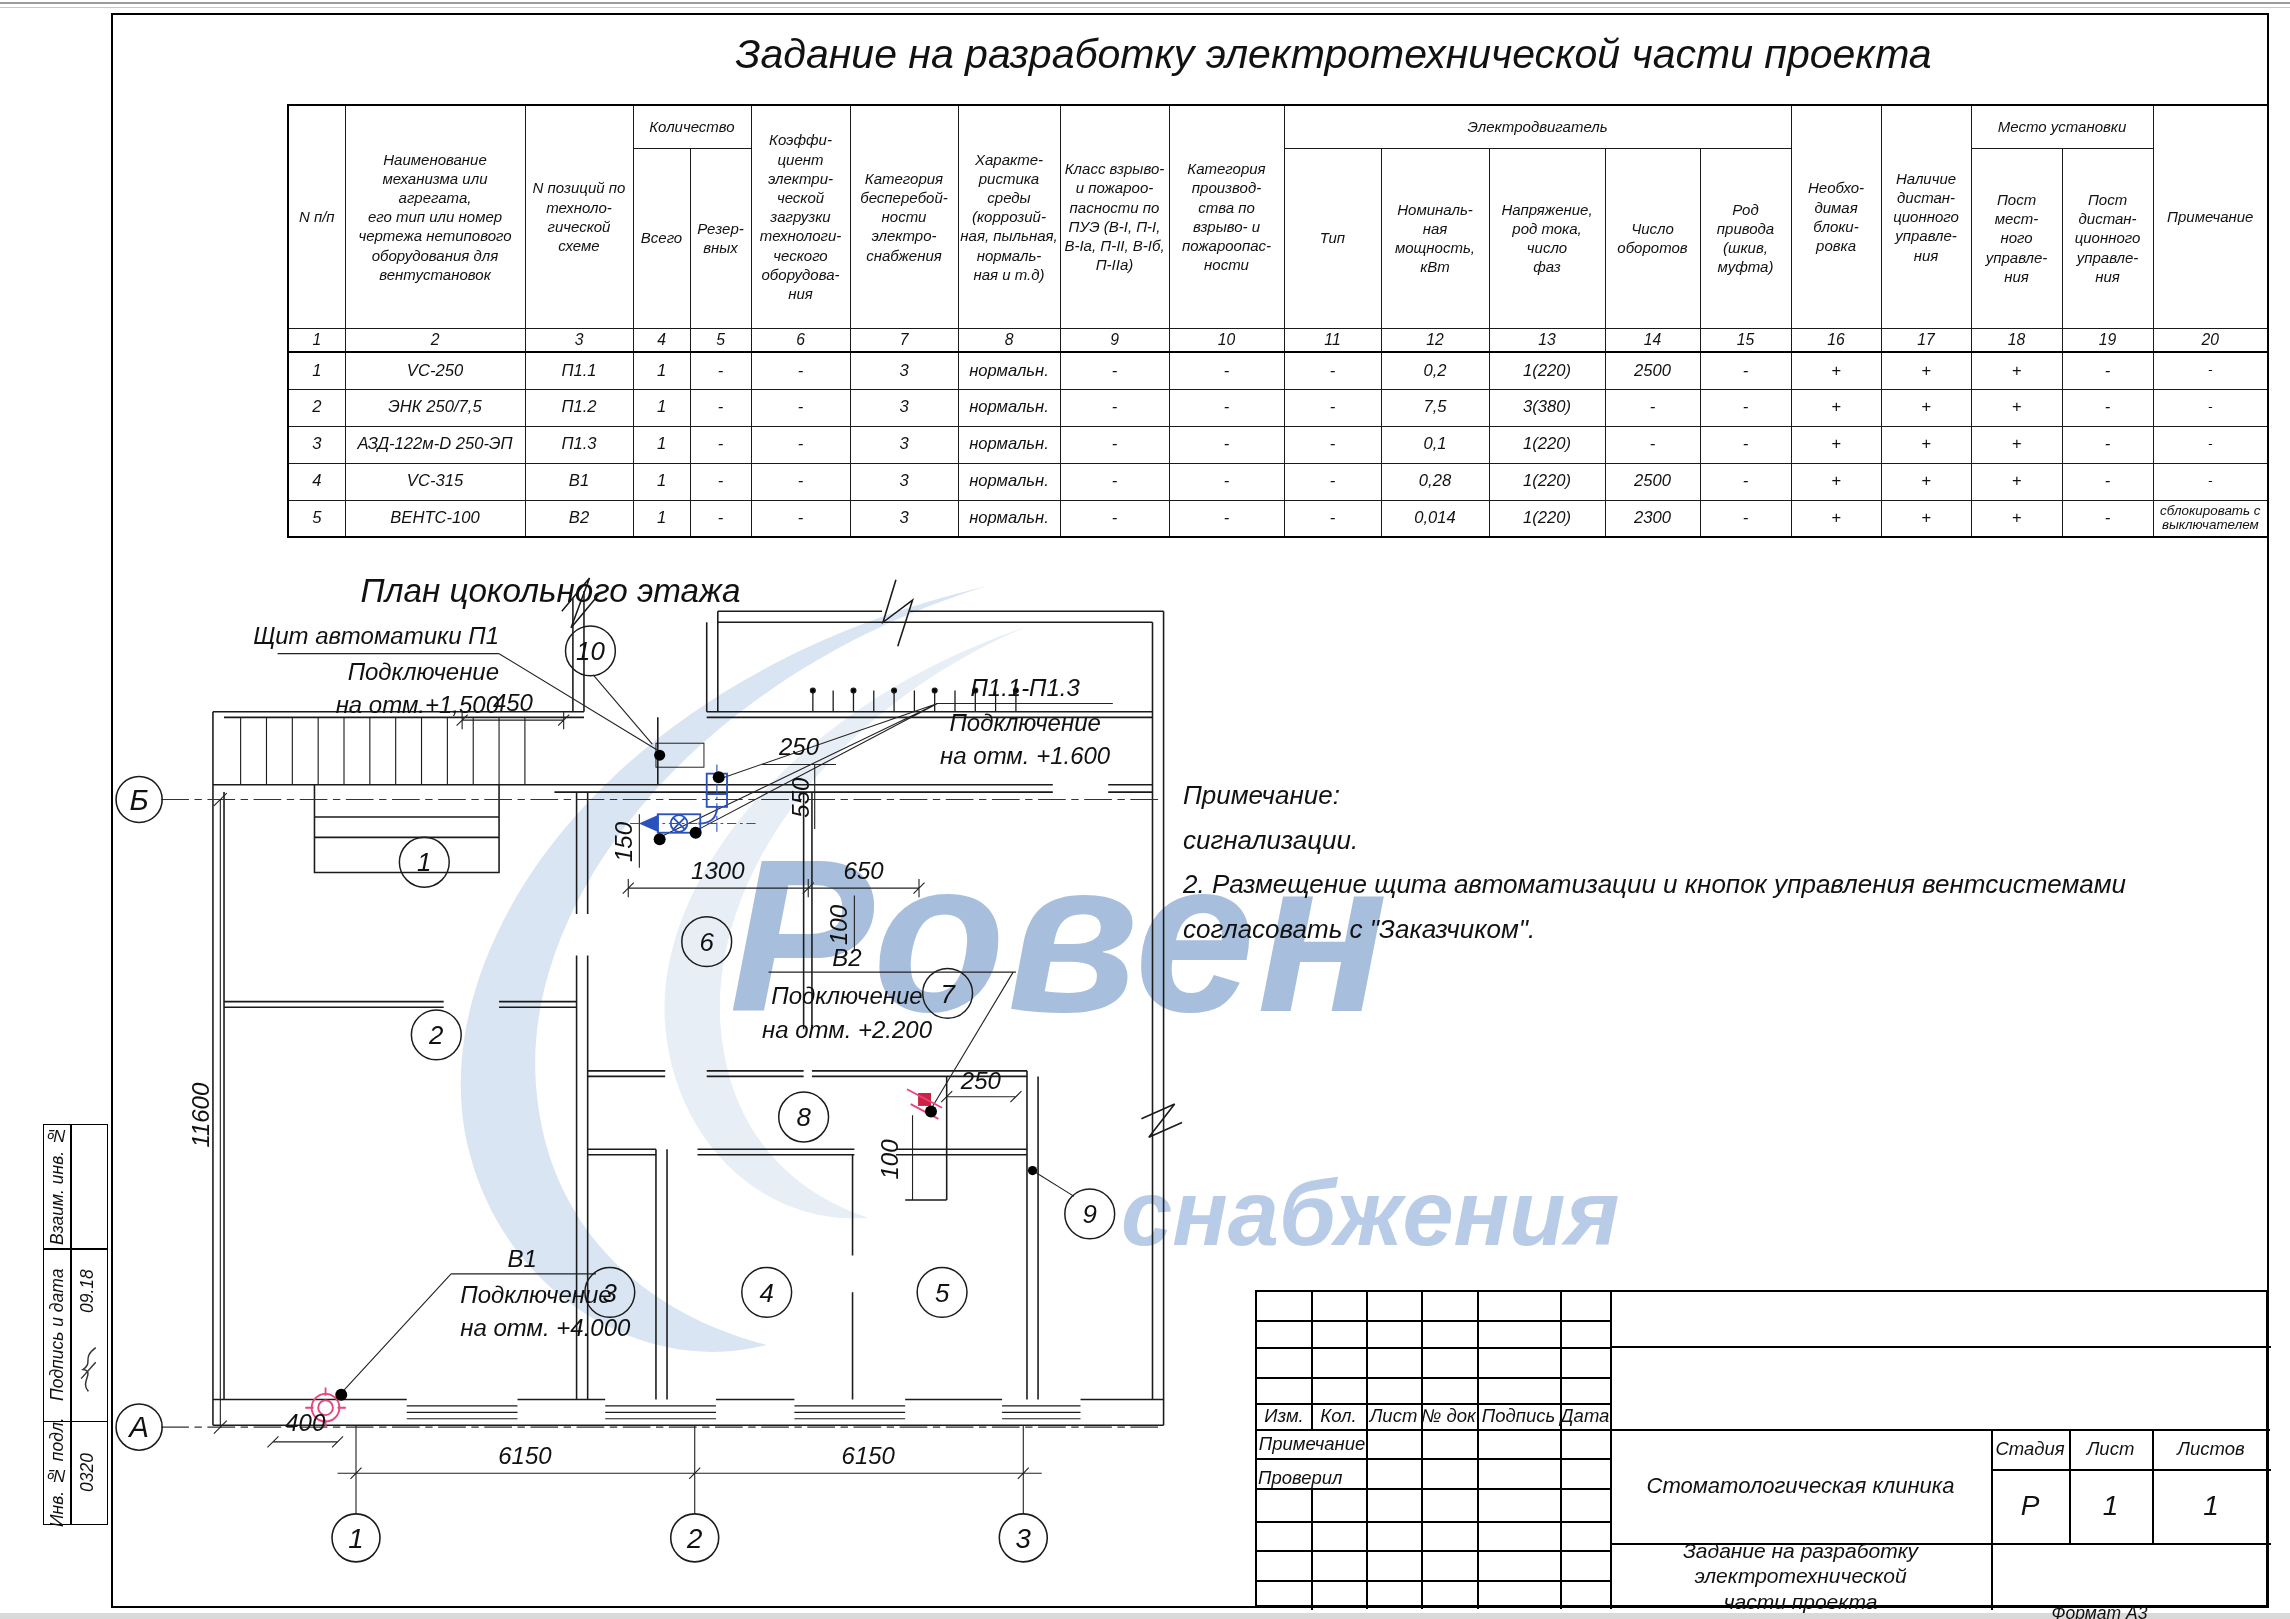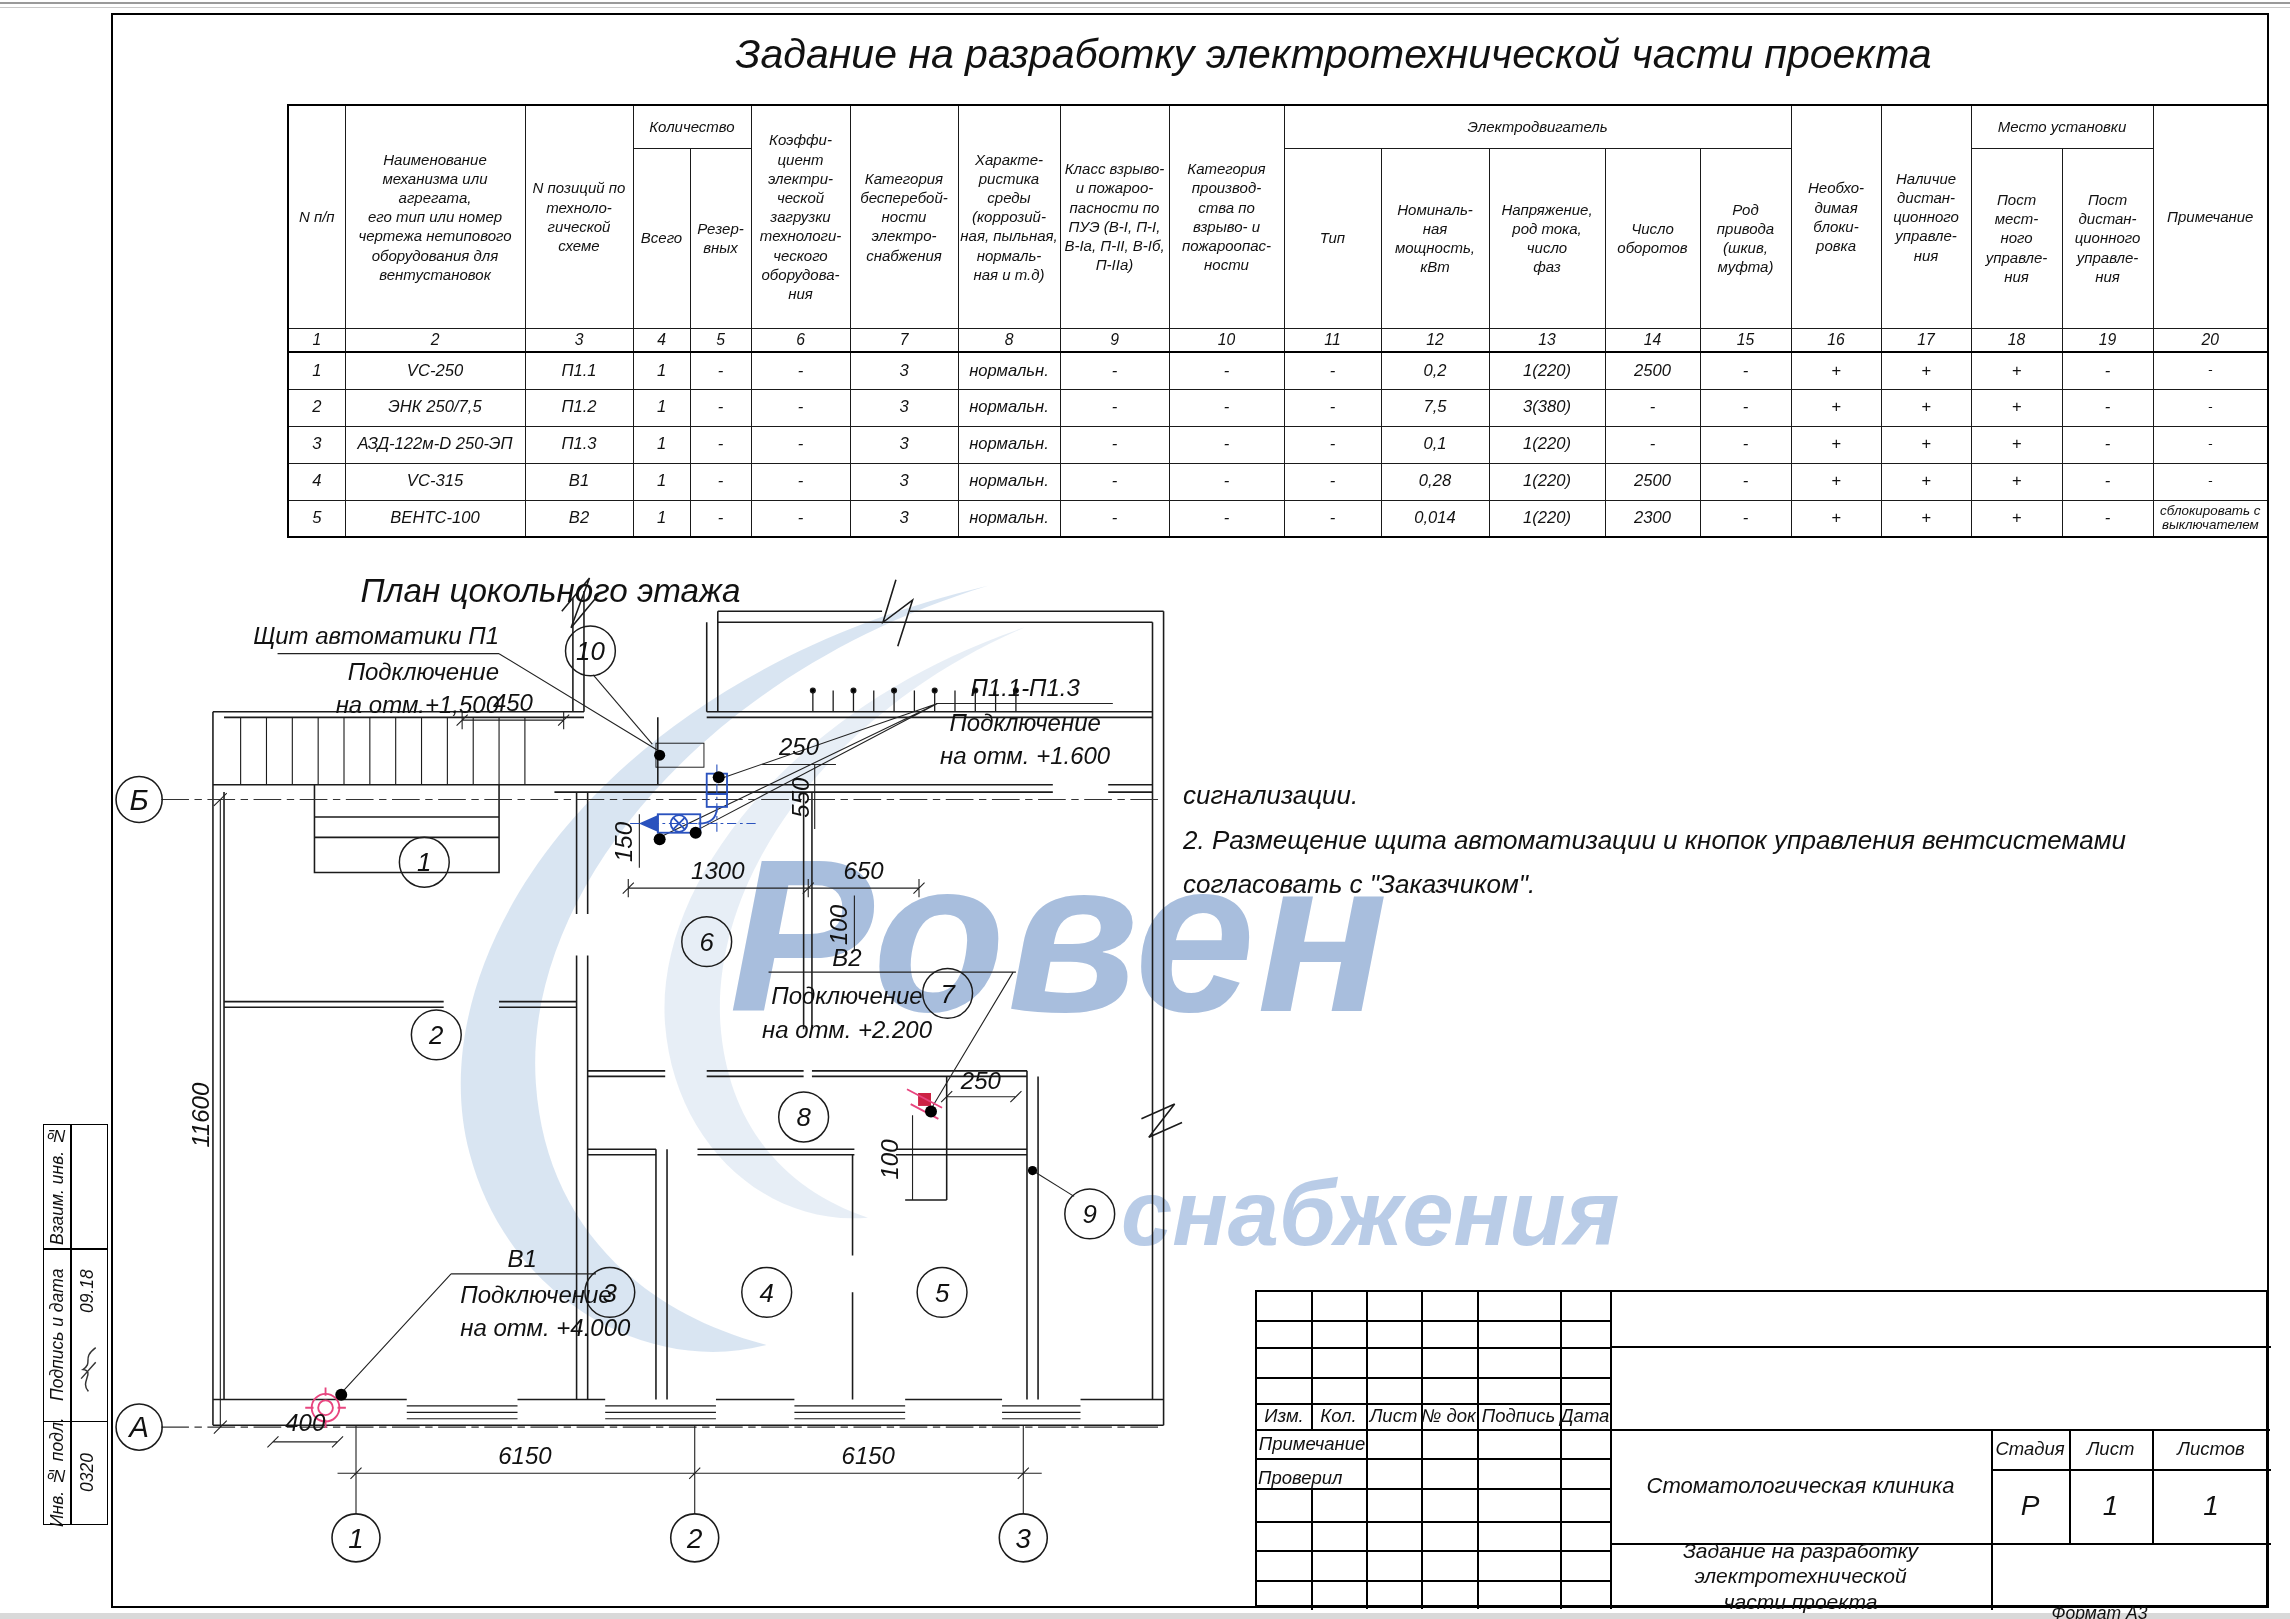--- a/index.html
+++ b/index.html
@@ -314,20 +314,21 @@
   </table>
 
   <svg class="swoosh" width="665" height="784" viewBox="0 0 720 850">
     <path d="M600 15 C290 110 95 350 110 555 C120 700 215 800 360 838 C235 872 80 790 38 630 C-18 420 175 115 600 15 Z" fill="rgba(165,192,223,0.42)"></path>
     <path d="M640 60 C430 150 300 330 310 490 C318 600 380 670 470 700 C360 710 260 620 250 490 C238 330 400 140 640 60 Z" fill="rgba(185,206,230,0.35)"></path>
   </svg>
   <div class="wm wm1">Ровен</div>
   <div class="wm wm2">снабжения</div>
 
   <div class="notes">
+    <div>Примечание:</div>
     <div> сигнализации.</div>
     <div>2. Размещение щита автоматизации и кнопок управления вентсистемами согласовать с "Заказчиком".</div>
   </div>
 
   <svg class="plan-svg" width="1237" height="1066" viewBox="0 0 1340 1155">
 
     <g stroke="#1b1b1b" stroke-width="1.7" fill="none">
       <path d="M210 171 V944 M222 258 V916
                M210 171 H612 M745 171 H1228 M222 177 H612 M745 177 H1228
                M600 171 V48 M612 171 V40 M745 171 V74 M757 171 V62

